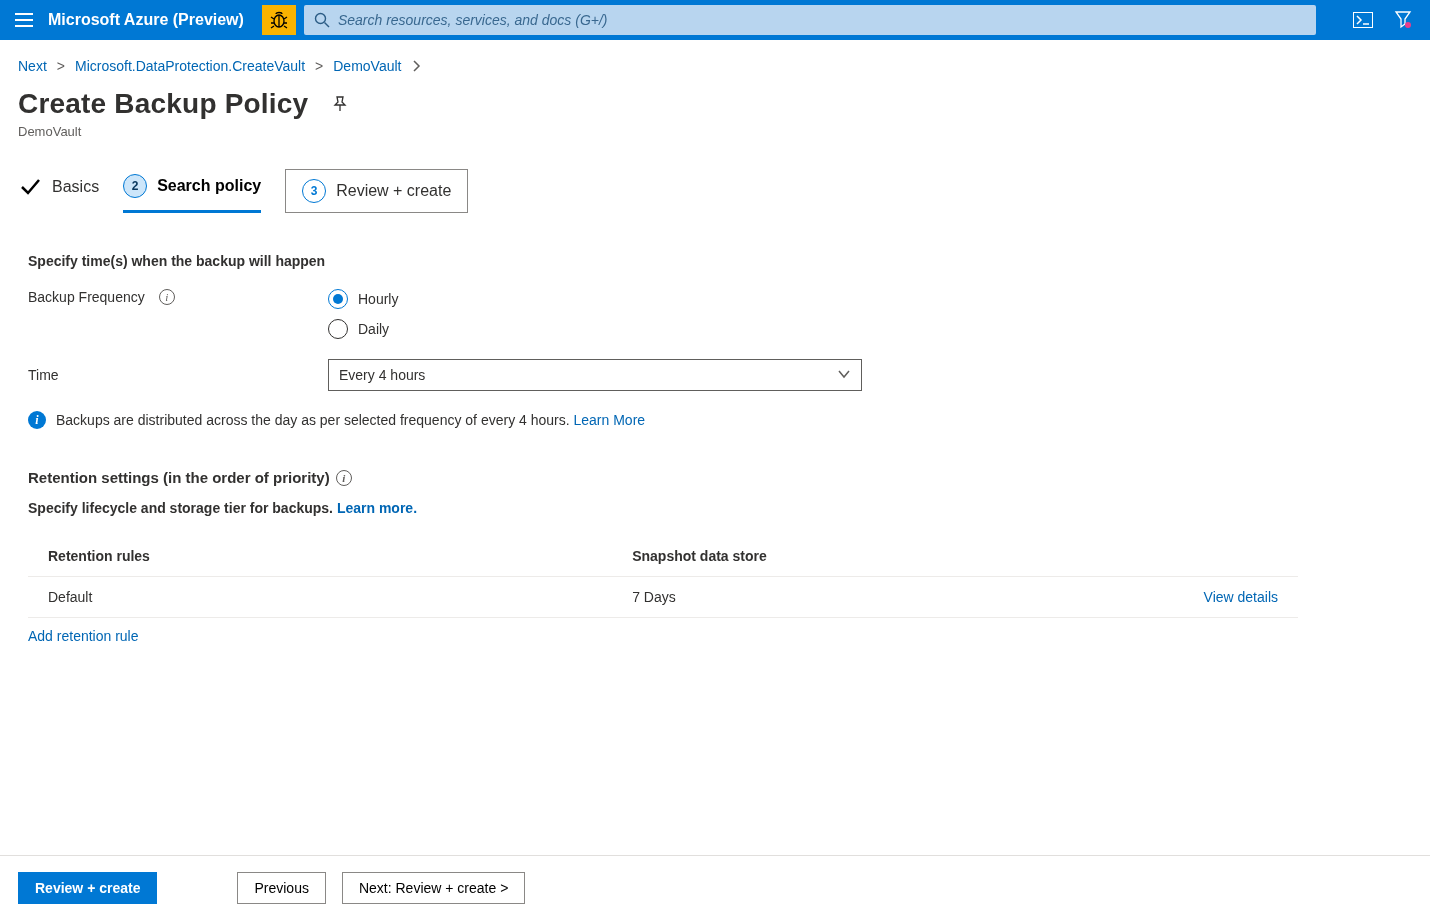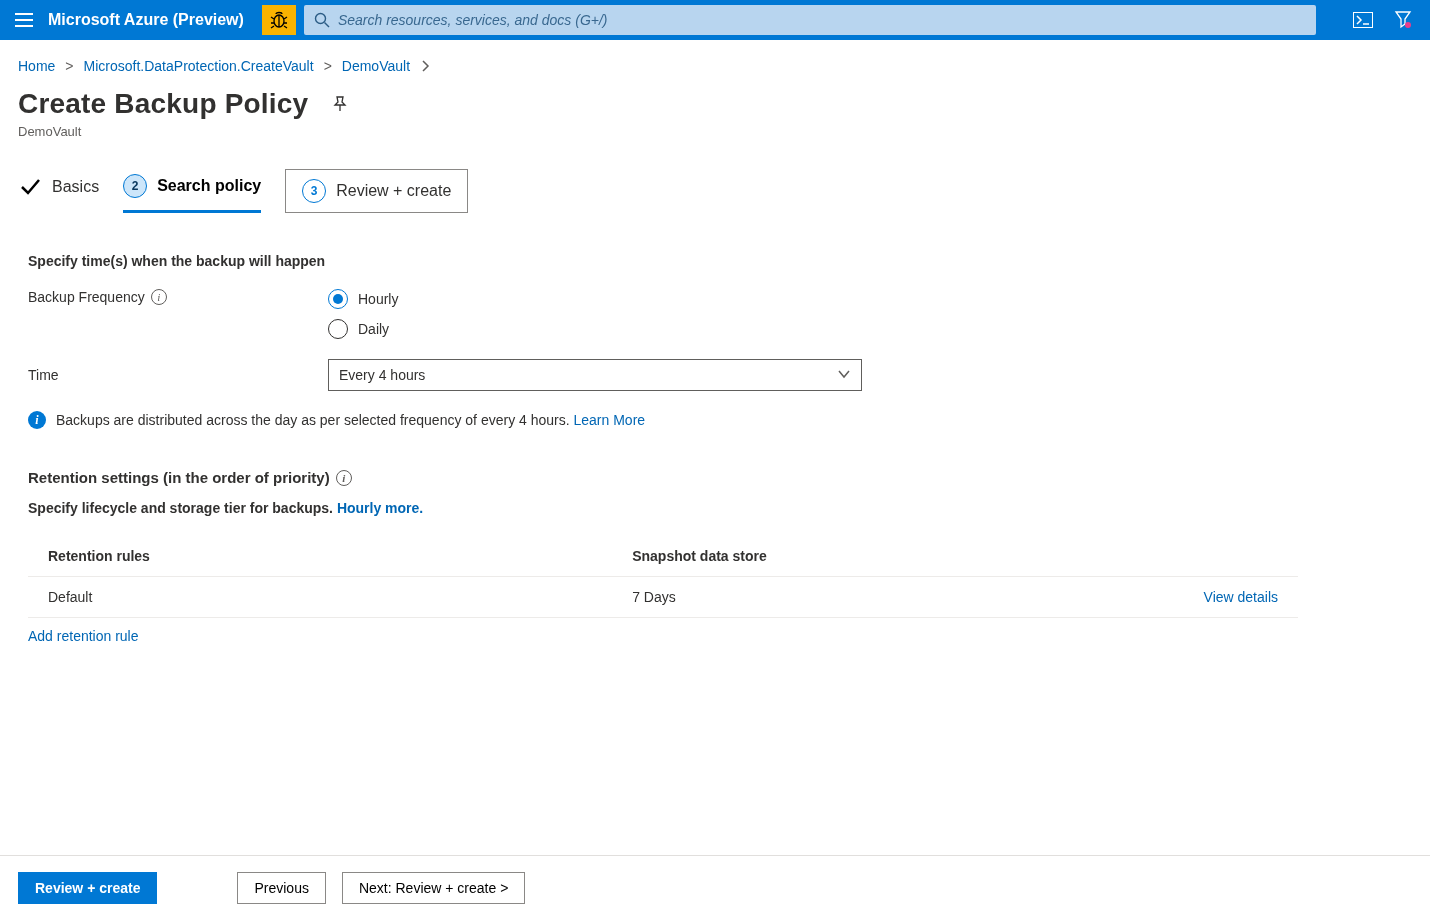--- a/index.html
+++ b/index.html
@@ -44,21 +44,21 @@
   .tab.boxed { border:1px solid #8a8886; padding: 0 16px; height: 44px; }
   .tab.boxed .mark { background:#fff; border:1px solid #0078d4; color:#0078d4; }
 
   
   .section { margin-bottom: 40px; padding-left: 10px; padding-right: 10px; }
   .section-title { font-weight:600; font-size: 15px; margin-bottom: 14px; }
   .section-sub { font-weight:700; font-size:14px; margin-bottom: 20px; }
 
   
   .form-row { display:flex; align-items:flex-start; margin-bottom: 20px; }
-  .form-label { width: 300px; display:flex; align-items:center; gap:6px; font-size:14px; color:#323130; }
+  .form-label { width: 300px; display:flex; align-items:center; gap:14px; font-size:14px; color:#323130; }
   .info-icon { width:16px; height:16px; border:1px solid #605e5c; border-radius:50%; display:flex; align-items:center; justify-content:center; font-size:11px; color:#605e5c; cursor:default; font-style: italic; font-family: serif; }
   .radiogroup { display:flex; flex-direction:column; gap:10px; }
   .radio { display:flex; align-items:center; gap:10px; cursor:pointer; }
   .radio .dot { width:20px; height:20px; border-radius:50%; border:1px solid #323130; display:flex; align-items:center; justify-content:center; }
   .radio.selected .dot { border:1px solid #0078d4; }
   .radio.selected .dot::after { content:""; width:10px; height:10px; border-radius:50%; background:#0078d4; }
 
   .select { width: 534px; height:32px; border:1px solid #605e5c; display:flex; align-items:center; justify-content:space-between; padding: 0 10px; cursor:pointer; font-size:14px; color:#323130; background:#fff; }
   .select .chev { color:#605e5c; }
 
@@ -116,21 +116,21 @@
         <path d="M2 2h14l-5 7v5l-4 3v-8L2 2z" stroke="#fff" fill="none" stroke-width="1.3"></path>
         <circle cx="14" cy="15" r="3" fill="#e83e8c"></circle>
       </svg>
     </div>
   </div>
 </div>
 
 <div class="content">
 
   <div class="breadcrumb">
-    <a>Home</a>
+    <a>Next</a>
     <span class="sep">&gt;</span>
     <a>Microsoft.DataProtection.CreateVault</a>
     <span class="sep">&gt;</span>
     <a>DemoVault</a>
     <span class="caret">
       <svg width="12" height="12" viewBox="0 0 12 12">
           <path d="M3 1l5 5-5 5" stroke="#605e5c" fill="none" stroke-width="1.5"></path>
         </svg>
     </span>
   </div>
@@ -207,21 +207,21 @@
     </div>
   </div>
 
   <div class="section">
     <div class="section-title" style="display:flex;align-items:center;gap:6px">
       <span>Retention settings (in the order of priority)</span>
       <span class="info-icon">i</span>
     </div>
     <div class="section-sub" style="font-weight:600">
       <span>Specify lifecycle and storage tier for backups.</span>
-      <span class="link">Hourly more.</span>
+      <span class="link">Learn more.</span>
     </div>
 
     <table class="ret-table">
       <thead>
         <tr>
           <th style="width:46%">Retention rules</th>
           <th style="width:40%">Snapshot data store</th>
           <th></th>
         </tr>
       </thead>

